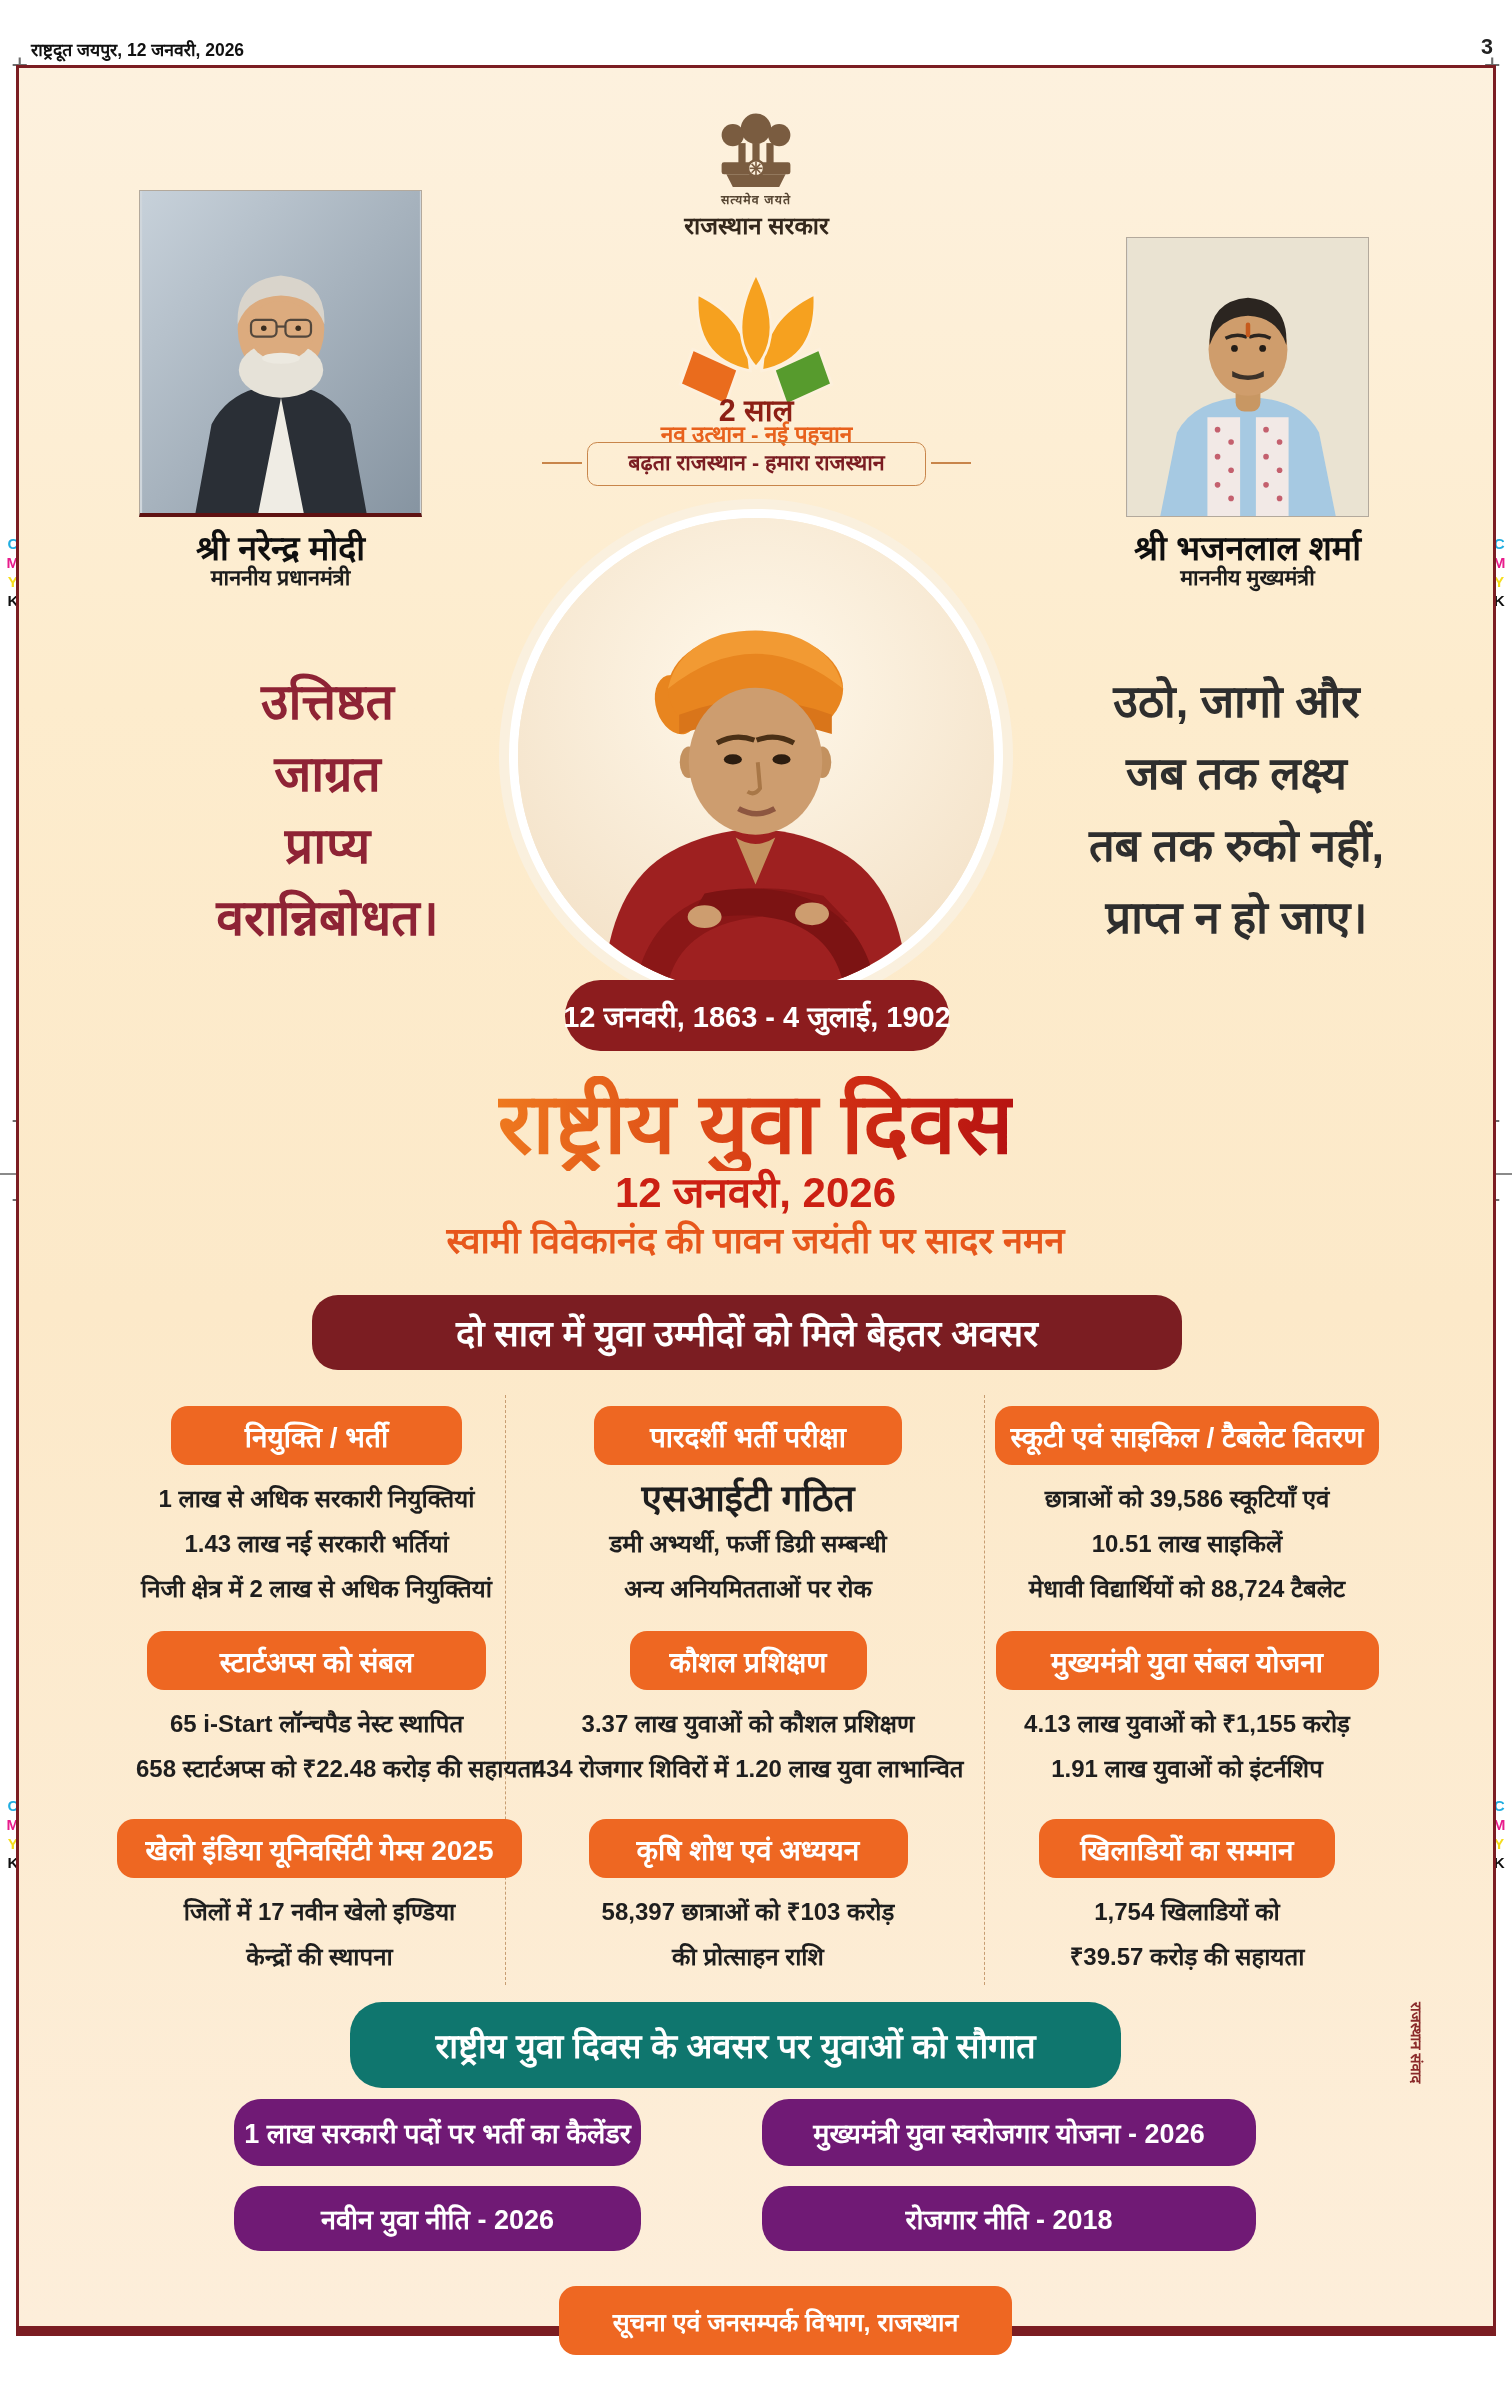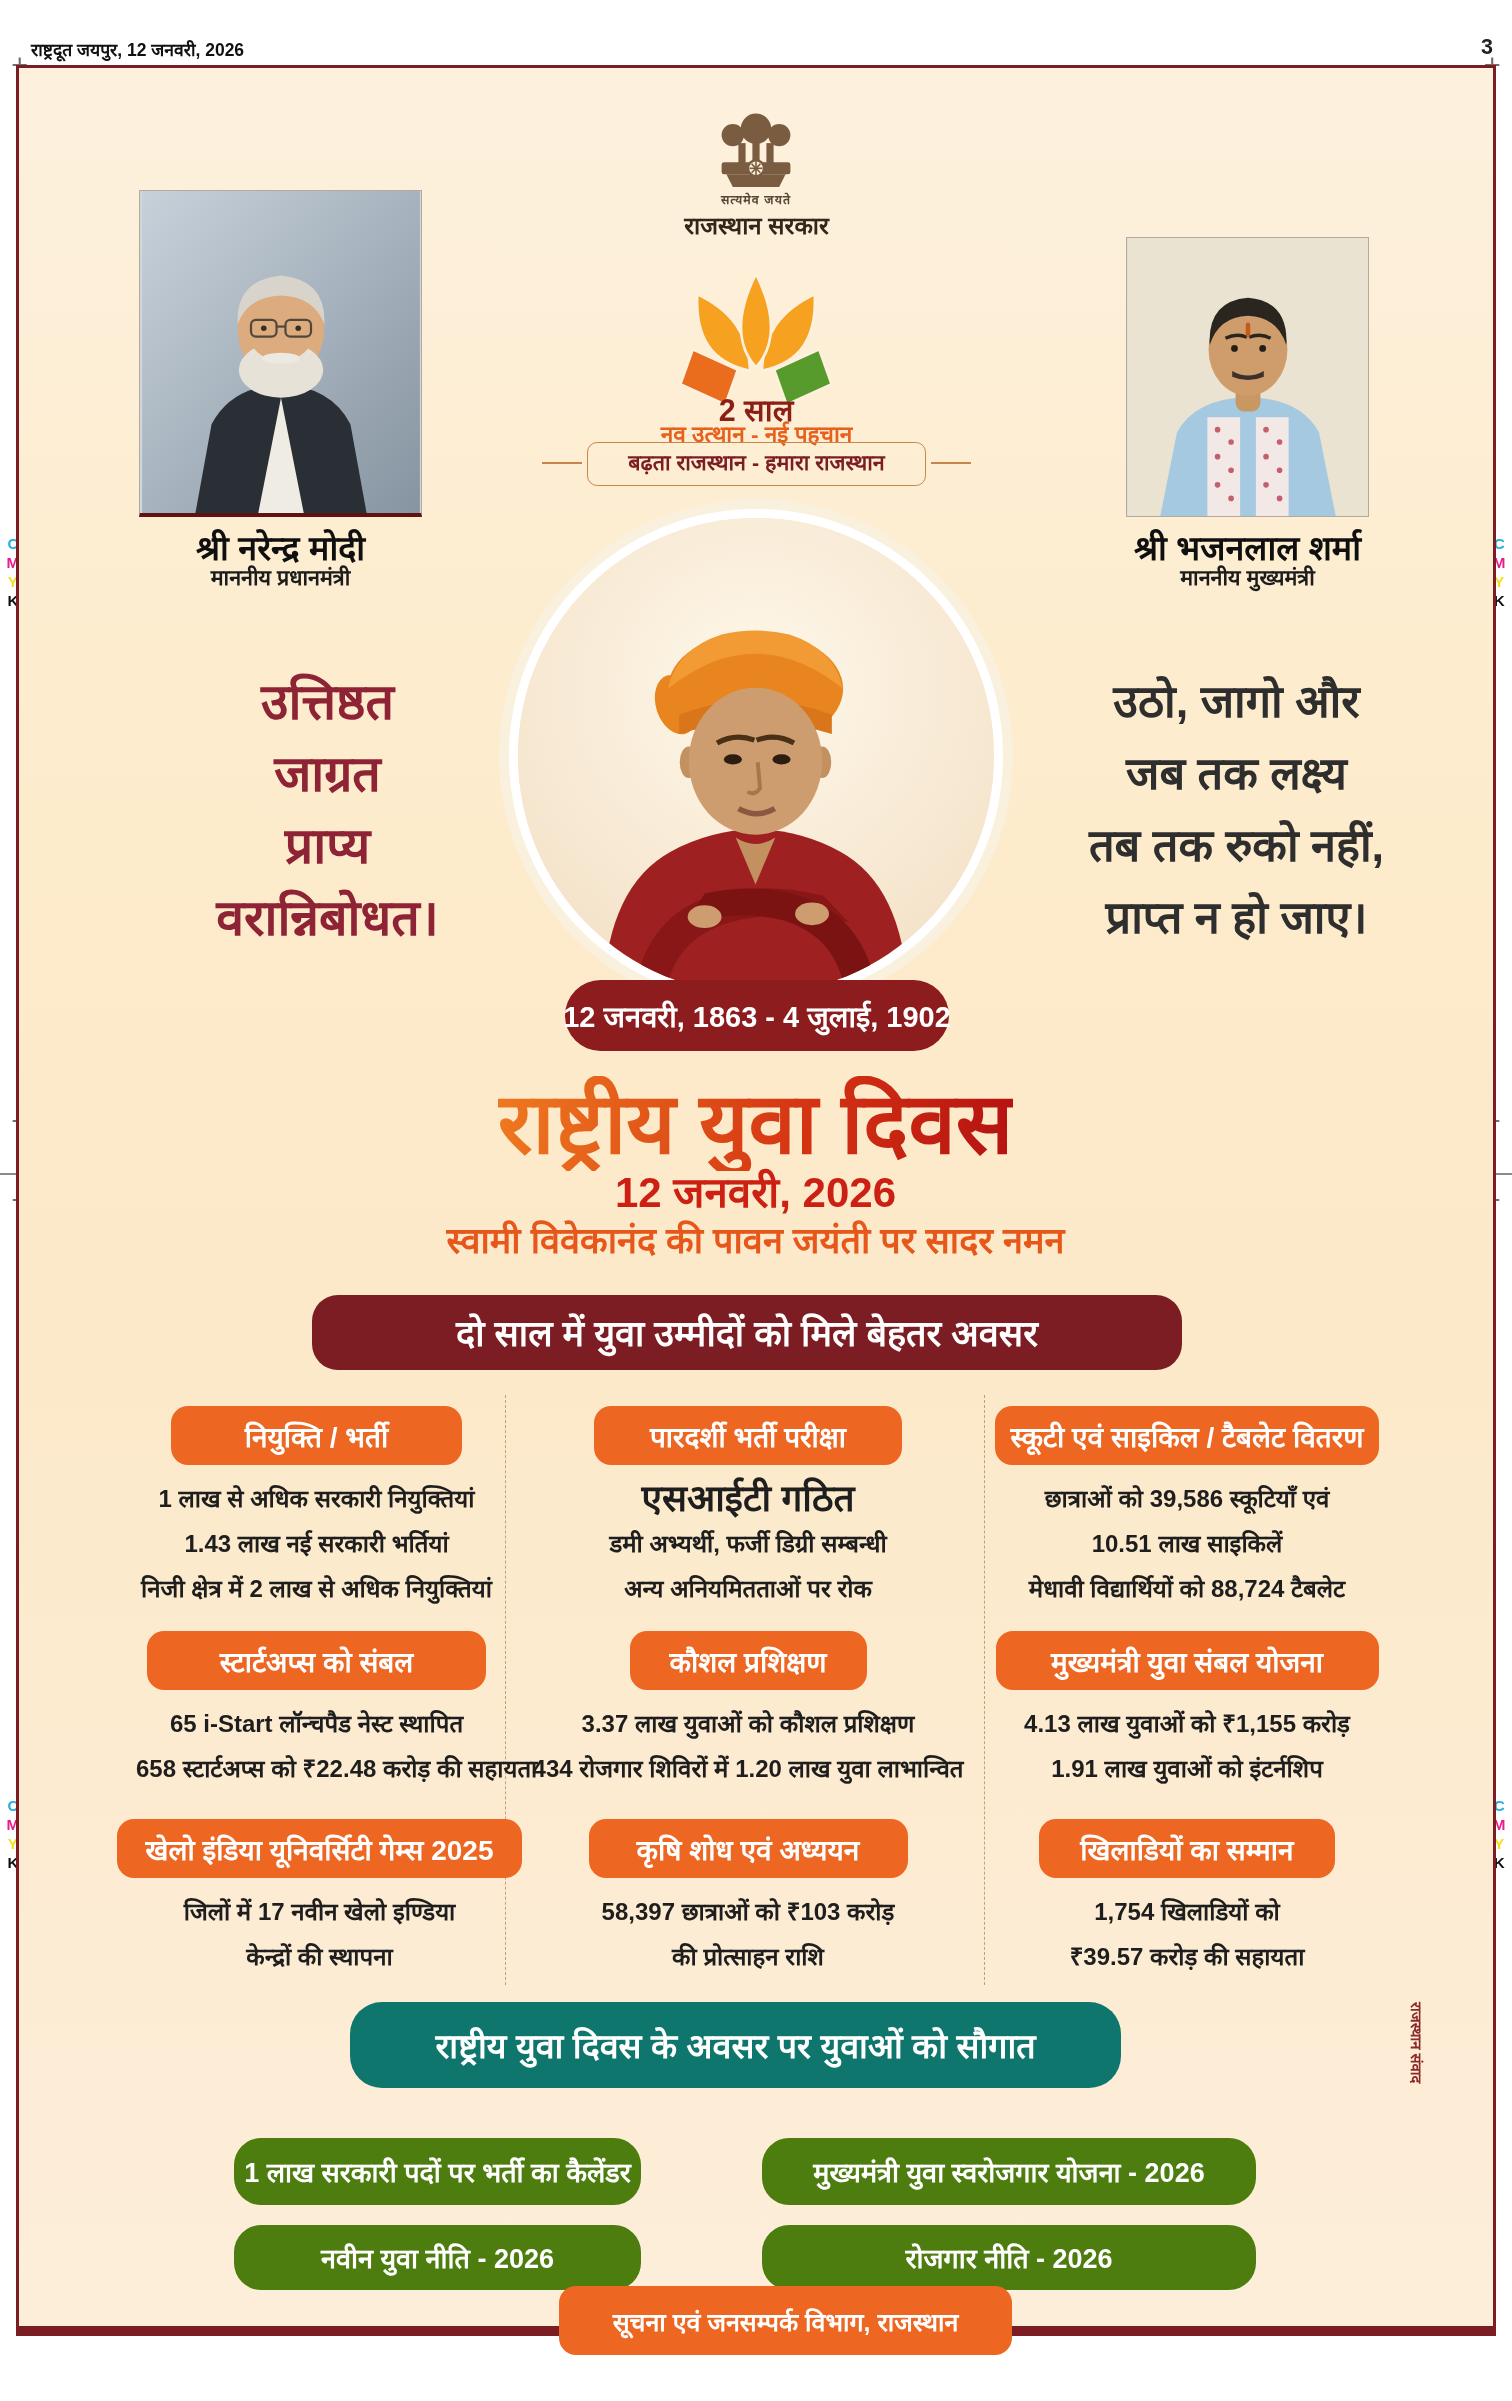--- a/index.html
+++ b/index.html
@@ -51,22 +51,22 @@
     display:flex;align-items:center;justify-content:center;white-space:nowrap;}
 
   .abox{position:absolute;text-align:center;}
   .hpill{background:#ee6722;border-radius:17px;color:#fff;font-weight:bold;font-size:28px;height:59px;
     display:flex;align-items:center;justify-content:center;margin:0 auto;white-space:nowrap;}
   .bline{font-size:24px;font-weight:bold;color:#1e1e1e;margin-top:10.2px;line-height:35px;white-space:nowrap;}
   .bline.first{margin-top:16px;}
   .bline.lead{font-size:37px;}
   .vsep{border-left:1.7px dashed #c79d72;width:0;}
 
-  .gpill{background:#4d7c0f;border-radius:27px;color:#fff;font-weight:bold;font-size:27px;
-    display:flex;align-items:center;justify-content:center;white-space:nowrap;margin-top:39px;}
+  .gpill{background:#701a75;border-radius:27px;color:#fff;font-weight:bold;font-size:27px;
+    display:flex;align-items:center;justify-content:center;white-space:nowrap;}
   .fpill{background:#ee6722;border-radius:17px;color:#fff;font-weight:bold;font-size:25px;
     display:flex;align-items:center;justify-content:center;white-space:nowrap;z-index:6;}
 
   .vnote{font-size:14.7px;color:#8a2a2a;transform:rotate(90deg);transform-origin:left top;white-space:nowrap;font-weight:bold;}
 
   .lotus-rule{height:1.7px;background:#c8854a;}
   .tag1{font-size:22.6px;font-weight:bold;color:#e8611c;white-space:nowrap;}
   .tag2box{box-sizing:border-box;border:1.7px solid #c8854a;border-radius:10.2px;}
   .tag2{font-size:21.5px;font-weight:bold;color:#7b1d22;white-space:nowrap;line-height:41px;}
   .years{font-size:30.5px;font-weight:bold;color:#8c1f15;white-space:nowrap;}
@@ -353,21 +353,21 @@
   <div class="abs gpill" style="left:234px;top:2099px;width:407px;height:67px;">
       <span>1 लाख सरकारी पदों पर भर्ती का कैलेंडर</span>
     </div>
   <div class="abs gpill" style="left:762px;top:2099px;width:494px;height:67px;">
       <span>मुख्यमंत्री युवा स्वरोजगार योजना - 2026</span>
     </div>
   <div class="abs gpill" style="left:234px;top:2186px;width:407px;height:65px;">
       <span>नवीन युवा नीति - 2026</span>
     </div>
   <div class="abs gpill" style="left:762px;top:2186px;width:494px;height:65px;">
-      <span>रोजगार नीति - 2026</span>
+      <span>रोजगार नीति - 2018</span>
     </div>
 
   <div class="abs vnote" style="left:1427px;top:2002px;">राजस्थान संवाद</div>
 
   <div class="abs fpill" style="left:559px;top:2286px;width:453px;height:69px;">
     <span>सूचना एवं जनसम्पर्क विभाग, राजस्थान</span>
   </div>
 
 </div>
 

